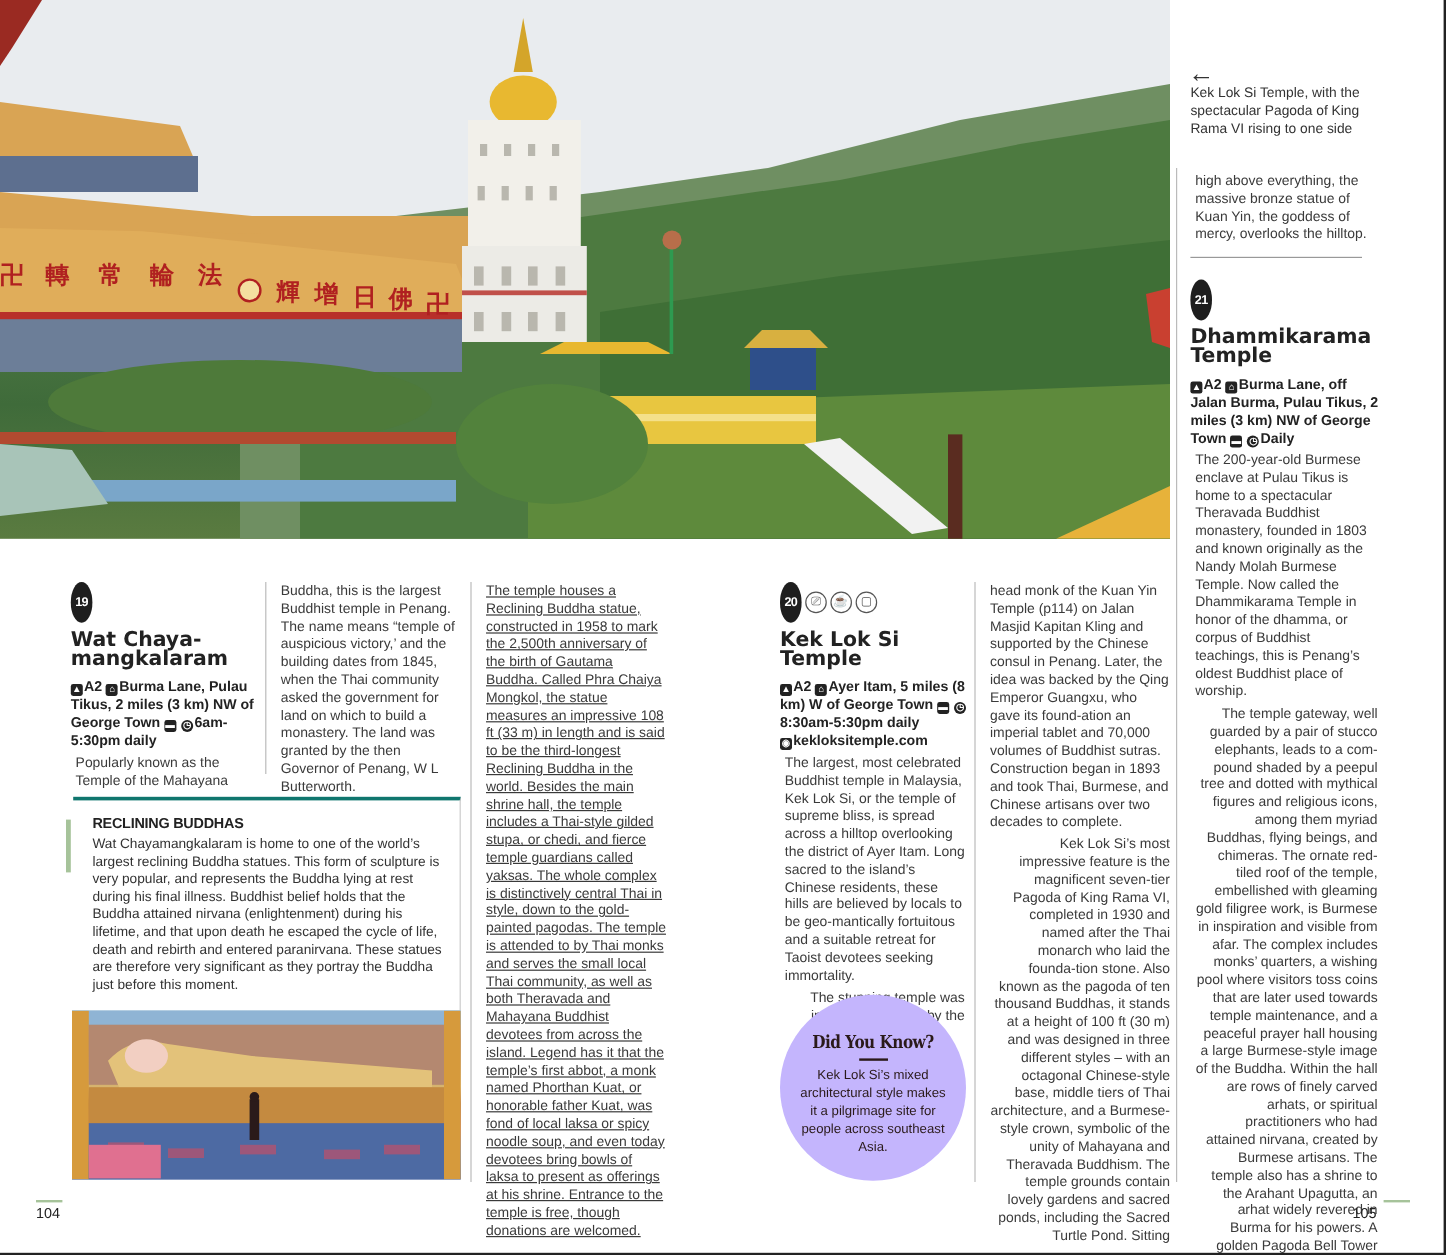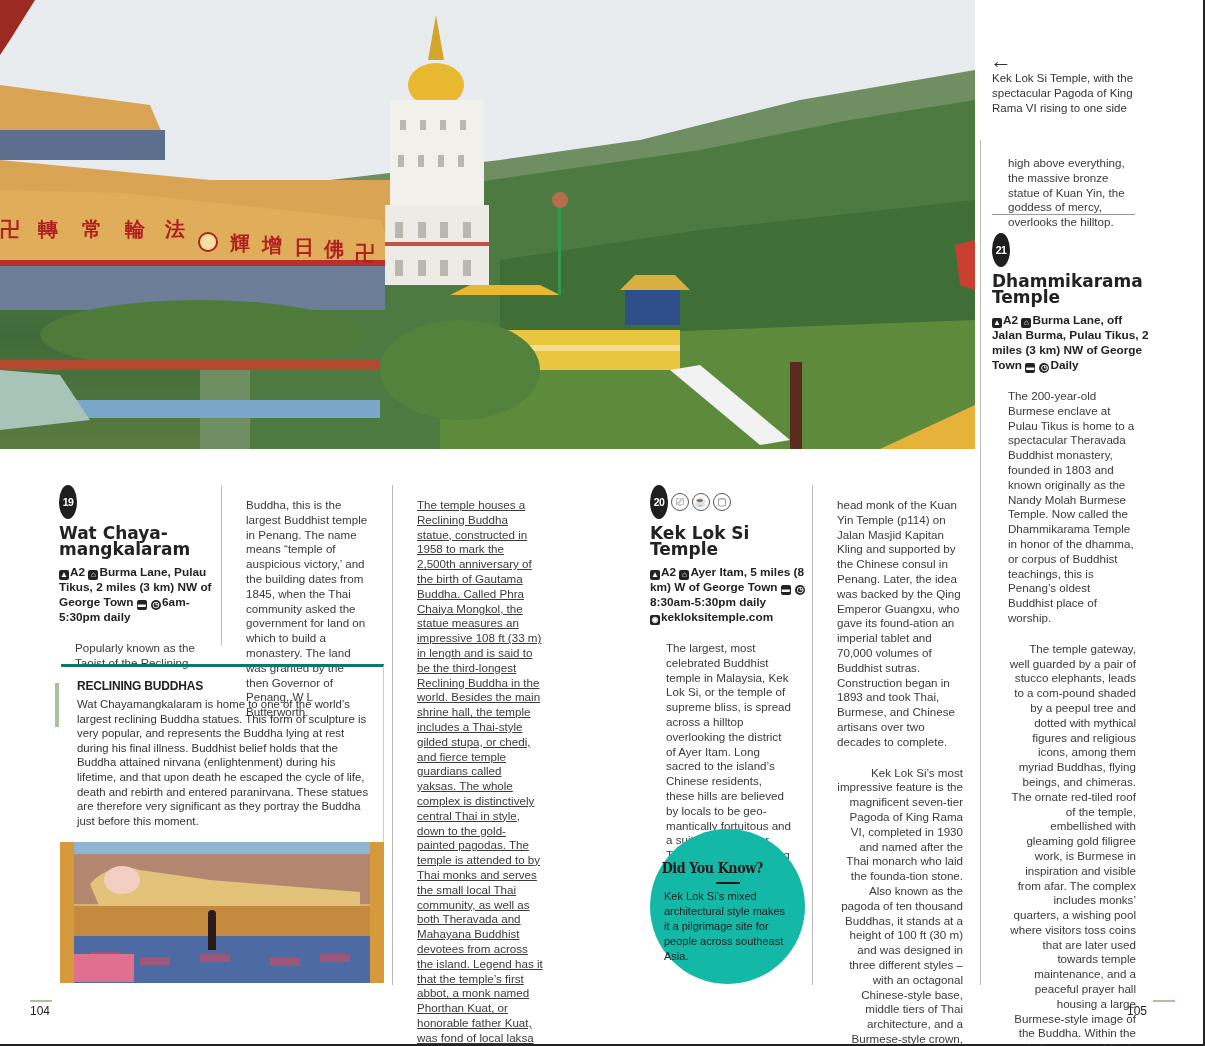--- a/index.html
+++ b/index.html
@@ -11,21 +11,21 @@
   
   .hero { position: absolute; left: 0; top: 0; width: 975px; height: 449px; overflow: hidden;
     background: linear-gradient(180deg, #eef0f2 0%, #e4e7ea 30%, #cdd3d6 38%, #7c9a7a 40%, #4f7a46 55%, #3f6b3a 75%, #5a7b40 100%); }
   .hero svg { position: absolute; left: 0; top: 0; }
 
   
   .caption-arrow { position: absolute; left: 990px; top: 50px; font-size: 22px; color: #333; line-height: 1; }
   .caption { position: absolute; left: 992px; top: 71px; width: 170px; font-size: 11.5px; line-height: 15px; color: #333; }
 
   .col { position: absolute; font-size: 11.6px; line-height: 14.8px; color: #3a3a3a; }
-  .col p { margin: 16px; }
+  .col p { margin: 4px; }
   .indent { text-indent: 12px; text-align: right; }
   .vrule { position: absolute; width: 1px; background: #bbb; }
 
   .num { display: inline-flex; align-items: center; justify-content: center; width: 18px; height: 34px; border-radius: 50%; background: #1e1e1e; color: #fff; font-size: 10.5px; font-weight: bold; letter-spacing: -0.5px; }
   .num-row { display: flex; align-items: center; gap: 3px; }
   .ricon { display: inline-flex; align-items: center; justify-content: center; width: 18px; height: 18px; border-radius: 50%; border: 1.2px solid #555; font-size: 10px; color: #555; }
 
   .title { font-family: "DejaVu Sans", sans-serif; font-weight: bold; font-size: 17px; line-height: 16px; color: #222; margin-top: 6px; }
   .info { font-weight: bold; font-size: 11.8px; line-height: 15px; color: #222; margin-top: 8px; }
   .info .ic { display: inline-block; width: 10px; height: 10px; background: #222; color: #fff; font-size: 8px; line-height: 10px; text-align: center; border-radius: 2px; vertical-align: -1px; margin-right: 1px; }
@@ -35,21 +35,21 @@
   
   .boxout { position: absolute; left: 61px; top: 664px; width: 323px; height: 178px; border-top: 3px solid #0f766e; border-right: 1px solid #ccc; }
   .boxout .accent { position: absolute; left: -6px; top: 16px; width: 4px; height: 44px; background: #a6c39a; }
   .boxout h3 { position: absolute; left: 16px; top: 12px; font-size: 12px; font-weight: bold; color: #222; letter-spacing: -0.2px; }
   .boxout .txt { position: absolute; left: 16px; top: 30px; width: 300px; font-size: 11.4px; line-height: 14.6px; color: #333; }
 
   .photo2 { position: absolute; left: 60px; top: 842px; width: 324px; height: 141px; overflow: hidden;
     background: linear-gradient(180deg, #8db3d0 0%, #b28a70 18%, #c9a16e 35%, #d7b46e 45%, #b06c3a 55%, #c47758 70%, #6c7fae 85%, #4d69a4 100%); }
 
   
-  .dyk { position: absolute; left: 650px; top: 829px; width: 155px; height: 155px; border-radius: 50%; background: #14b8a6; }
+  .dyk { position: absolute; left: 650px; top: 829px; width: 155px; height: 155px; border-radius: 50%; background: #c4b5fd; text-align: center; }
   .dyk h4 { font-family: "DejaVu Serif", serif; font-weight: bold; font-size: 15px; color: #2a1a1a; margin-top: 30px; letter-spacing: -0.5px; transform: scaleX(0.85); }
   .dyk .line { width: 24px; height: 1.5px; background: #2a1a1a; margin: 5px auto 5px; }
   .dyk .t { font-size: 11px; line-height: 15px; color: #2a1a1a; padding: 0 14px; }
 
   .hr { position: absolute; height: 1px; background: #999; }
 
   .pagenum { position: absolute; font-size: 12px; font-weight: normal; color: #222; }
   .pagebar { position: absolute; height: 2px; width: 22px; background: #a6c39a; }
 </style>
 </head>
@@ -167,21 +167,21 @@
     <div class="num-row">
       <span class="num">19</span>
     </div>
     <div class="title">Wat Chaya-mangkalaram</div>
     <div class="info">
       <span class="ic">▲</span><span>A2</span>
       <span class="ic">⌂</span><span>Burma Lane, Pulau Tikus, 2 miles (3 km) NW of George Town</span>
       <span class="ic">▬</span>
       <span class="ic round">◷</span><span>6am-5:30pm daily</span>
     </div>
-    <p class="body">Popularly known as the Taoist of the Reclining</p>
+    <p class="body">Popularly known as the Temple of the Mahayana</p>
   </div>
 
   <div class="vrule" style="left:221px; top:485px; height:160px;"></div>
   <div class="col" style="left:230px; top:482px; width:155px;">
     <p>Buddha, this is the largest Buddhist temple in Penang. The name means “temple of auspicious victory,’ and the building dates from 1845, when the Thai community asked the government for land on which to build a monastery. The land was granted by the then Governor of Penang, W L Butterworth.</p>
   </div>
 
   <div class="vrule" style="left:392px; top:485px; height:500px;"></div>
   <div class="col" style="left:401px; top:482px; width:158px;text-decoration:underline;">
     <p>The temple houses a Reclining Buddha statue, constructed in 1958 to mark the 2,500th anniversary of the birth of Gautama Buddha. Called Phra Chaiya Mongkol, the statue measures an impressive 108 ft (33 m) in length and is said to be the third-longest Reclining Buddha in the world. Besides the main shrine hall, the temple includes a Thai-style gilded stupa, or chedi, and fierce temple guardians called yaksas. The whole complex is distinctively central Thai in style, down to the gold-painted pagodas. The temple is attended to by Thai monks and serves the small local Thai community, as well as both Theravada and Mahayana Buddhist devotees from across the island. Legend has it that the temple’s first abbot, a monk named Phorthan Kuat, or honorable father Kuat, was fond of local laksa or spicy noodle soup, and even today devotees bring bowls of laksa to present as offerings at his shrine. Entrance to the temple is free, though donations are welcomed.</p>

